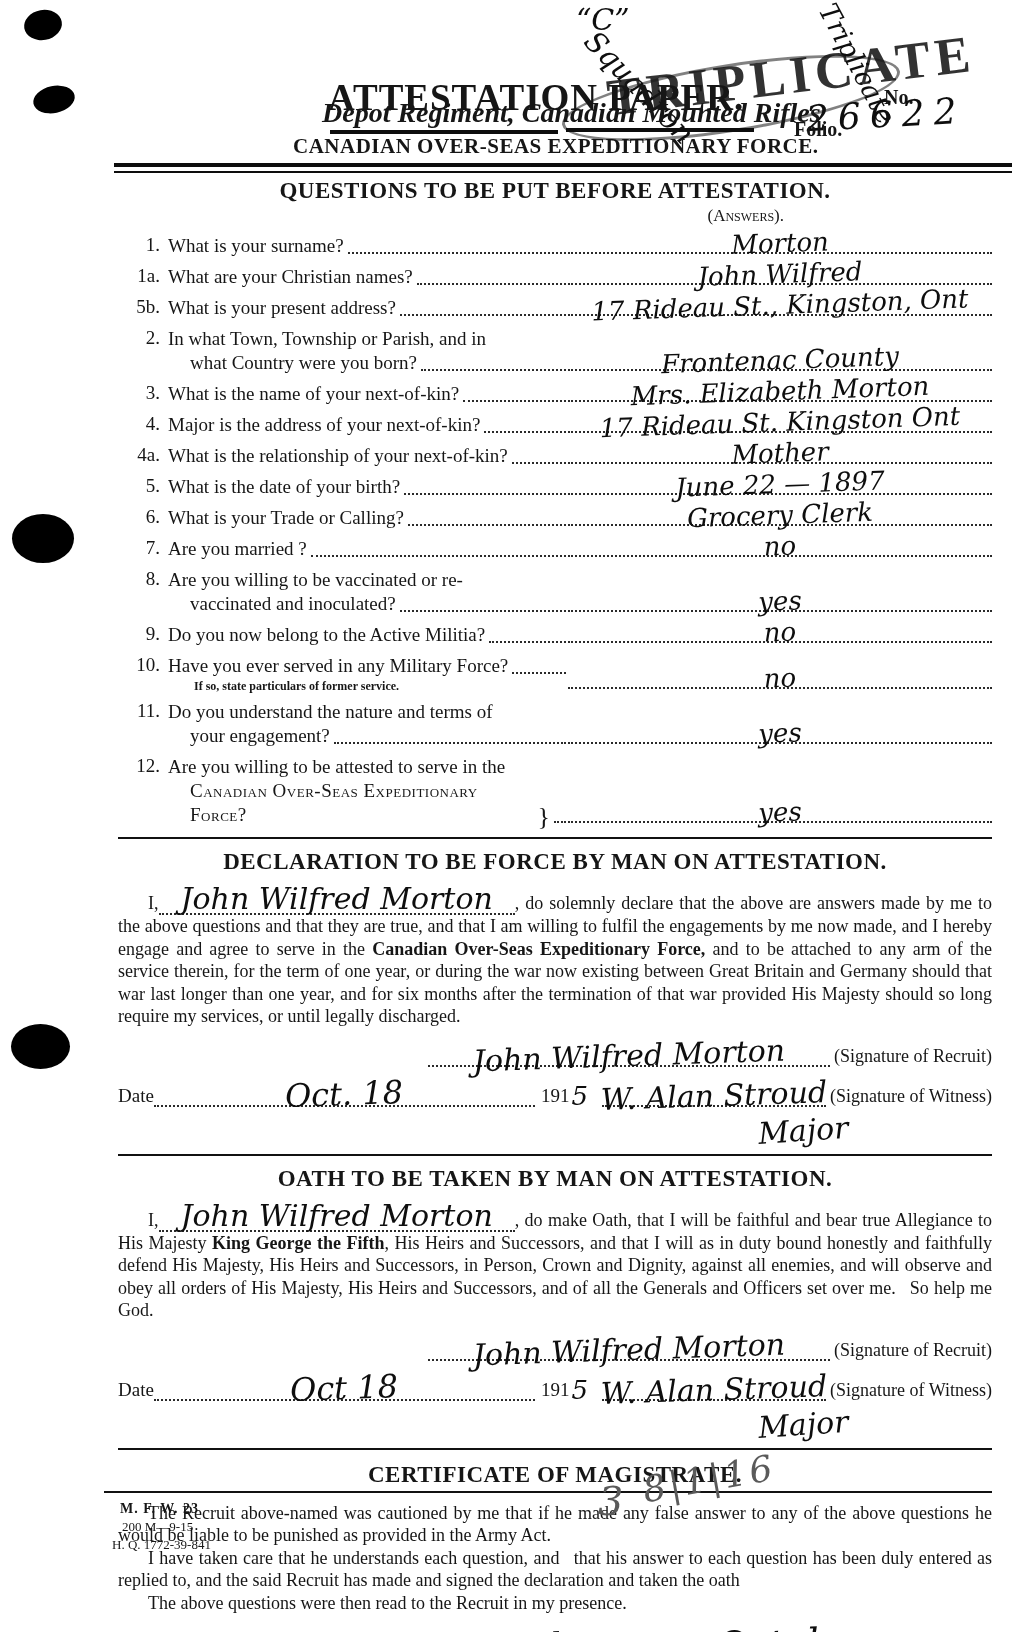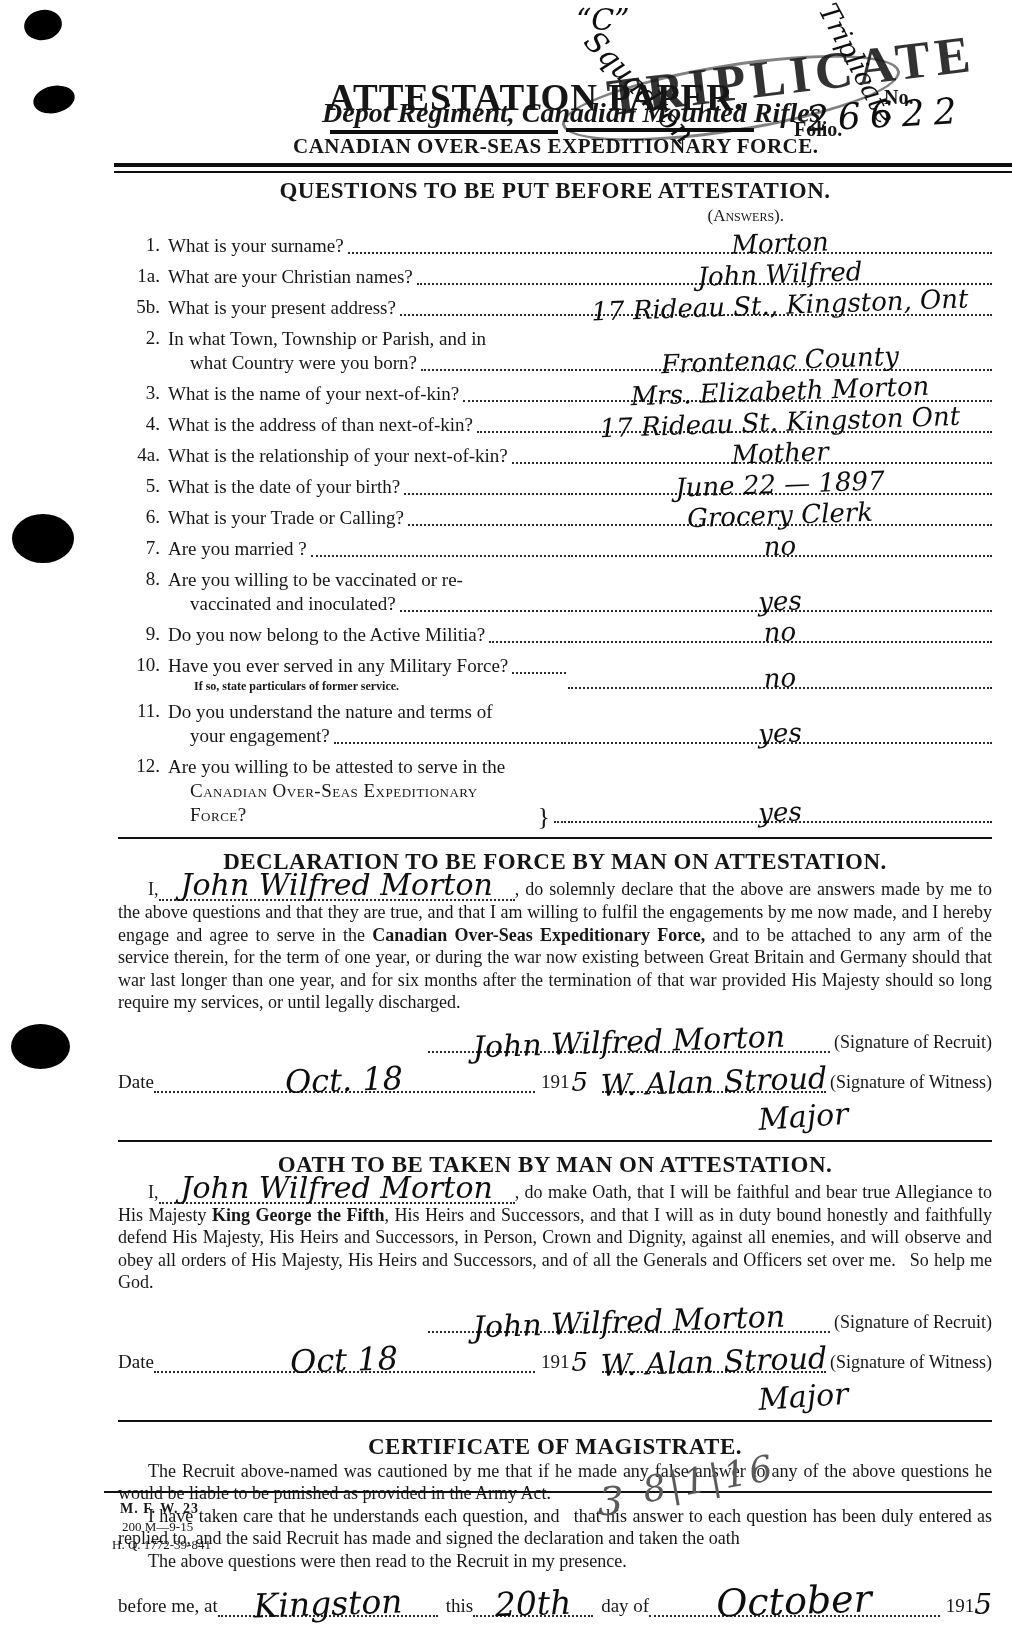--- a/index.html
+++ b/index.html
@@ -58,21 +58,21 @@
   .leader { flex:1; border-bottom:2px dotted #2a2a2a; margin:0 2px 4px 4px; min-width:12px; }
   .sc { font-variant:small-caps; letter-spacing:.5px; }
   .q-brace { font-size:26px; line-height:20px; }
   .q-note { font-size:12px; font-weight:bold; padding-left:26px; line-height:14px; margin-top:1px; }
   .q-ansr { flex:1; position:relative; border-bottom:2px dotted #2a2a2a; height:10px; margin-bottom:4px; }
   .ans-text { position:absolute; left:0; right:0; bottom:-6px; text-align:center; font-size:26px; transform:rotate(-2deg); }
 
   .rule { border:none; border-top:2px solid #111; margin:10px 0 0 0; }
 
   
-  .para { font-size:18px; line-height:22.5px; text-align:justify; margin-top:0; }
+  .para { font-size:18px; line-height:22.5px; text-align:justify; margin-top:14px; }
   .para .opener { padding-left:30px; }
   .inline-sig { display:inline-block; border-bottom:2px dotted #2a2a2a; padding:0 22px; line-height:20px; }
   .inline-sig .hand { font-size:30px; }
   b.force { font-weight:bold; }
 
   
   .sig-block { margin-top:4px; }
   .sig-row { display:flex; align-items:flex-end; margin-top:14px; }
   .sigline { position:relative; border-bottom:2px dotted #2a2a2a; height:8px; }
   .sigline .hand { position:absolute; bottom:-8px; left:50%; transform:translateX(-50%) rotate(-2deg); font-size:30px; }
@@ -199,21 +199,21 @@
     </div>
     <div class="q-ansr">
       <span class="hand ans-text">Mrs. Elizabeth Morton</span>
     </div>
   </div>
 
   <div class="q-row">
     <div class="printed q-num">4.</div>
     <div class="printed q-main">
       <div class="q-line1">
-              <span class="q-t1">What is the address of than next-of-kin?</span>
+              <span class="q-t1">Major is the address of your next-of-kin?</span>
               <span class="leader l1"></span>
             </div>
 
     </div>
     <div class="q-ansr">
       <span class="hand ans-text">17 Rideau St. Kingston Ont</span>
     </div>
   </div>
 
   <div class="q-row">

